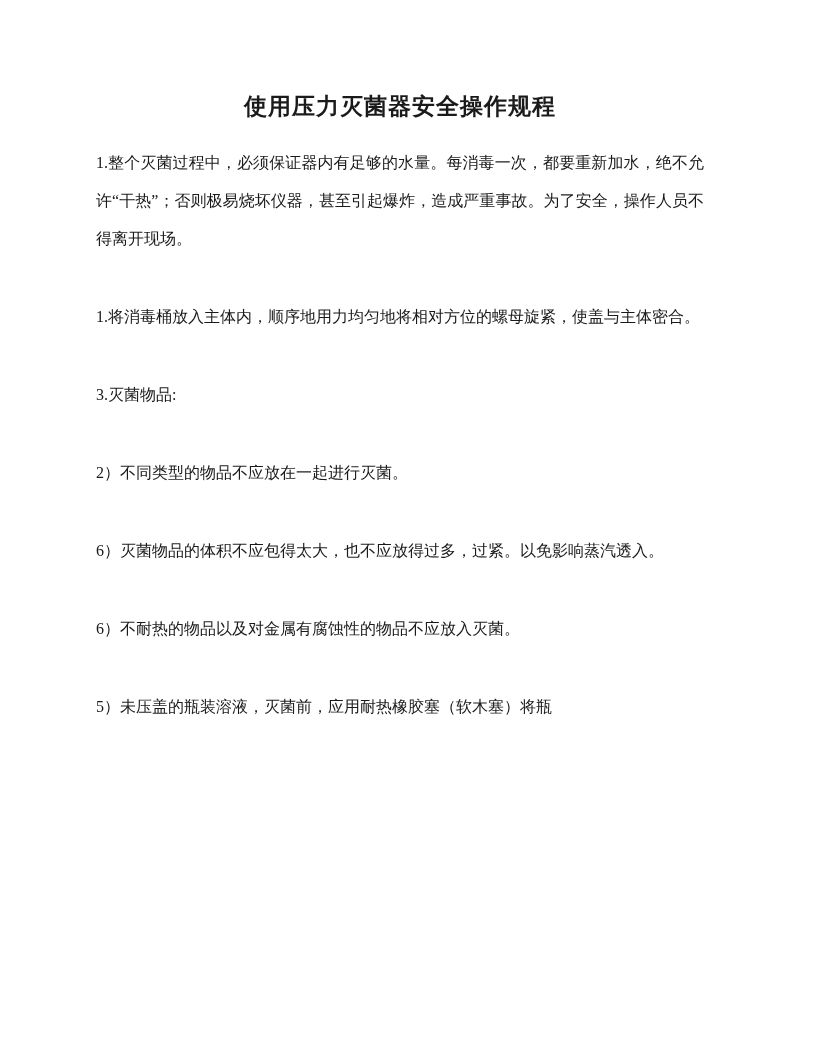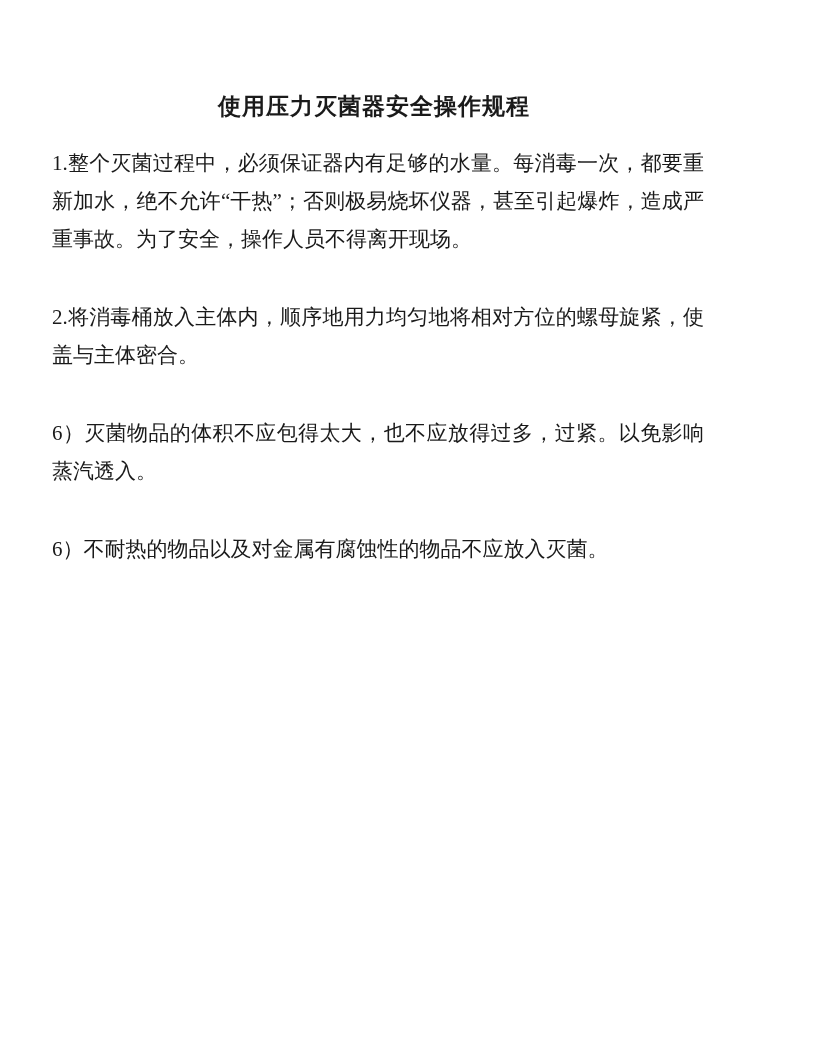--- a/index.html
+++ b/index.html
@@ -11,52 +11,55 @@
     width: 816px;
     height: 1056px;
     overflow: hidden;
     font-family: "Liberation Serif", "DejaVu Serif", serif;
     color: #1a1a1a;
   }
   .page {
     box-sizing: border-box;
     width: 816px;
     height: 1056px;
-    padding: 92px 112px 0 44px;
+    padding: 92px 112px 0 96px;
     background: #ffffff;
   }
   .doc-title {
     margin: 0 0 22px 0;
     font-size: 23px;
     font-weight: bold;
     line-height: 30px;
     text-align: center;
     letter-spacing: 1px;
   }
   .para {
-    margin: 0 0 40px 8px;
-    font-size: 21px;
+    margin: 0 0 40px 0;
+    font-size: 16px;
     line-height: 38px;
     text-align: justify;
     word-break: break-all;
   }
   .para:last-child {
     margin-bottom: 0;
   }
 </style>
 </head>
 <body>
 
 <div class="page">
   <h1 class="doc-title">使用压力灭菌器安全操作规程</h1>
 
   <p class="para">1.整个灭菌过程中，必须保证器内有足够的水量。每消毒一次，都要重新加水，绝不允许“干热”；否则极易烧坏仪器，甚至引起爆炸，造成严重事故。为了安全，操作人员不得离开现场。</p>
 
-  <p class="para">2.将消毒桶放入主体内，顺序地用力均匀地将相对方位的螺母旋紧，使盖与主体密合。</p>
+  <p class="para">1.将消毒桶放入主体内，顺序地用力均匀地将相对方位的螺母旋紧，使盖与主体密合。</p>
+
+  <p class="para">3.灭菌物品:</p>
 
 
-
+  <p class="para">2）不同类型的物品不应放在一起进行灭菌。</p>
 
   <p class="para">6）灭菌物品的体积不应包得太大，也不应放得过多，过紧。以免影响蒸汽透入。</p>
 
   <p class="para">6）不耐热的物品以及对金属有腐蚀性的物品不应放入灭菌。</p>
 
+  <p class="para">5）未压盖的瓶装溶液，灭菌前，应用耐热橡胶塞（软木塞）将瓶</p>
 </div>
 
 </body></html>

